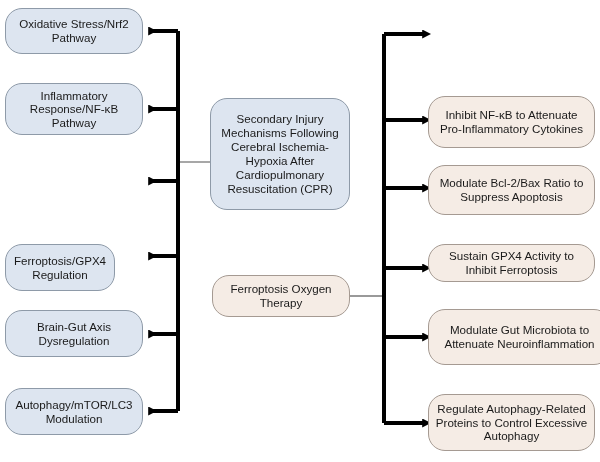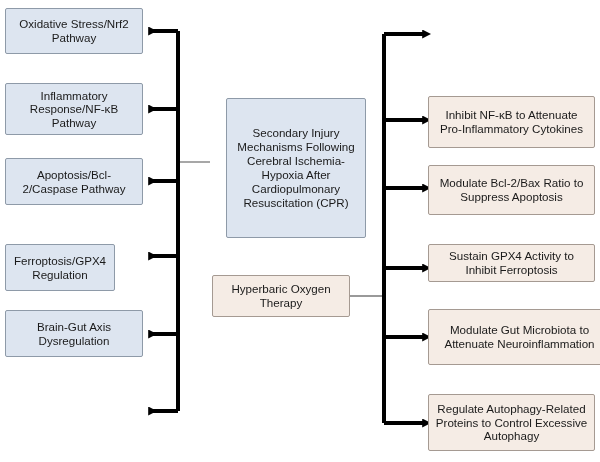--- a/index.html
+++ b/index.html
@@ -11,21 +11,21 @@
   }
   #diagram{position:relative;width:600px;height:462px;}
 
   .node{
     position:absolute;
     box-sizing:border-box;
     display:flex;
     align-items:center;
     justify-content:center;
     text-align:center;
-    border-radius:2px;
+    border-radius:17px;
     border:1px solid #9a9a9a;
     font-size:11.6px;
     line-height:13.6px;
     color:#1a1a1a;
     padding:0 5px;
     box-shadow:0 0 0 0 rgba(0,0,0,0);
   }
   .node span{display:block;width:100%;}
   .mech{background:#dde5f0;border-color:#8e9aa8;}
   .eff{background:#f5ece5;border-color:#a59a92;}
@@ -34,21 +34,21 @@
 
   
   #m1{left:5px;  top:8px;   width:138px;height:46px;}
   #m2{left:5px;  top:83px;  width:138px;height:52px;}
   #m3{left:5px;  top:158px; width:138px;height:47px;}
   #m4{left:5px;  top:244px; width:110px;height:47px;}
   #m5{left:5px;  top:310px; width:138px;height:47px;}
   #m6{left:5px;  top:388px; width:138px;height:47px;}
 
   
-  #c1{left:210px;top:98px;  width:140px;height:140px;margin-left:16px;}
+  #c1{left:210px;top:98px;  width:140px;height:112px;}
   #c2{left:212px;top:275px; width:138px;height:42px;}
 
   
   #e1{left:428px;top:8px;   width:167px;height:55px;}
   #e2{left:428px;top:96px;  width:167px;height:52px;}
   #e3{left:428px;top:165px; width:167px;height:50px;}
   #e4{left:428px;top:244px; width:167px;height:38px;}
   #e5{left:428px;top:309px; width:183px;height:56px;}
   #e6{left:428px;top:394px; width:167px;height:57px;}
 
@@ -91,35 +91,35 @@
     <line x1="384" y1="337" x2="423" y2="337" stroke="#000" stroke-width="4" marker-end="url(#arrowR)"></line>
     <line x1="384" y1="423" x2="423" y2="423" stroke="#000" stroke-width="4" marker-end="url(#arrowR)"></line>
   </svg>
 
   <div class="node mech" id="m1">
     <span>Oxidative Stress/Nrf2 Pathway</span>
   </div>
   <div class="node mech" id="m2">
     <span>Inflammatory Response/NF-κB Pathway</span>
   </div>
-  <div class="node mech" id="m3">
-    <span>Apoptosis/Bcl-2/Caspase Pathway</span>
-  </div>
   <div class="node mech" id="m4">
     <span>Ferroptosis/GPX4 Regulation</span>
   </div>
   <div class="node mech" id="m5">
     <span>Brain-Gut Axis Dysregulation</span>
   </div>
+  <div class="node mech" id="m6">
+    <span>Autophagy/mTOR/LC3 Modulation</span>
+  </div>
 
   <div class="node center-blue" id="c1">
     <span>Secondary Injury Mechanisms Following Cerebral Ischemia-Hypoxia After Cardiopulmonary Resuscitation (CPR)</span>
   </div>
   <div class="node center-cream" id="c2">
-    <span>Hyperbaric Oxygen Therapy</span>
+    <span>Ferroptosis Oxygen Therapy</span>
   </div>
 
   <div class="node eff" id="e2">
     <span>Inhibit NF-κB to Attenuate Pro-Inflammatory Cytokines</span>
   </div>
   <div class="node eff" id="e3">
     <span>Modulate Bcl-2/Bax Ratio to Suppress Apoptosis</span>
   </div>
   <div class="node eff" id="e4">
     <span>Sustain GPX4 Activity to Inhibit Ferroptosis</span>

